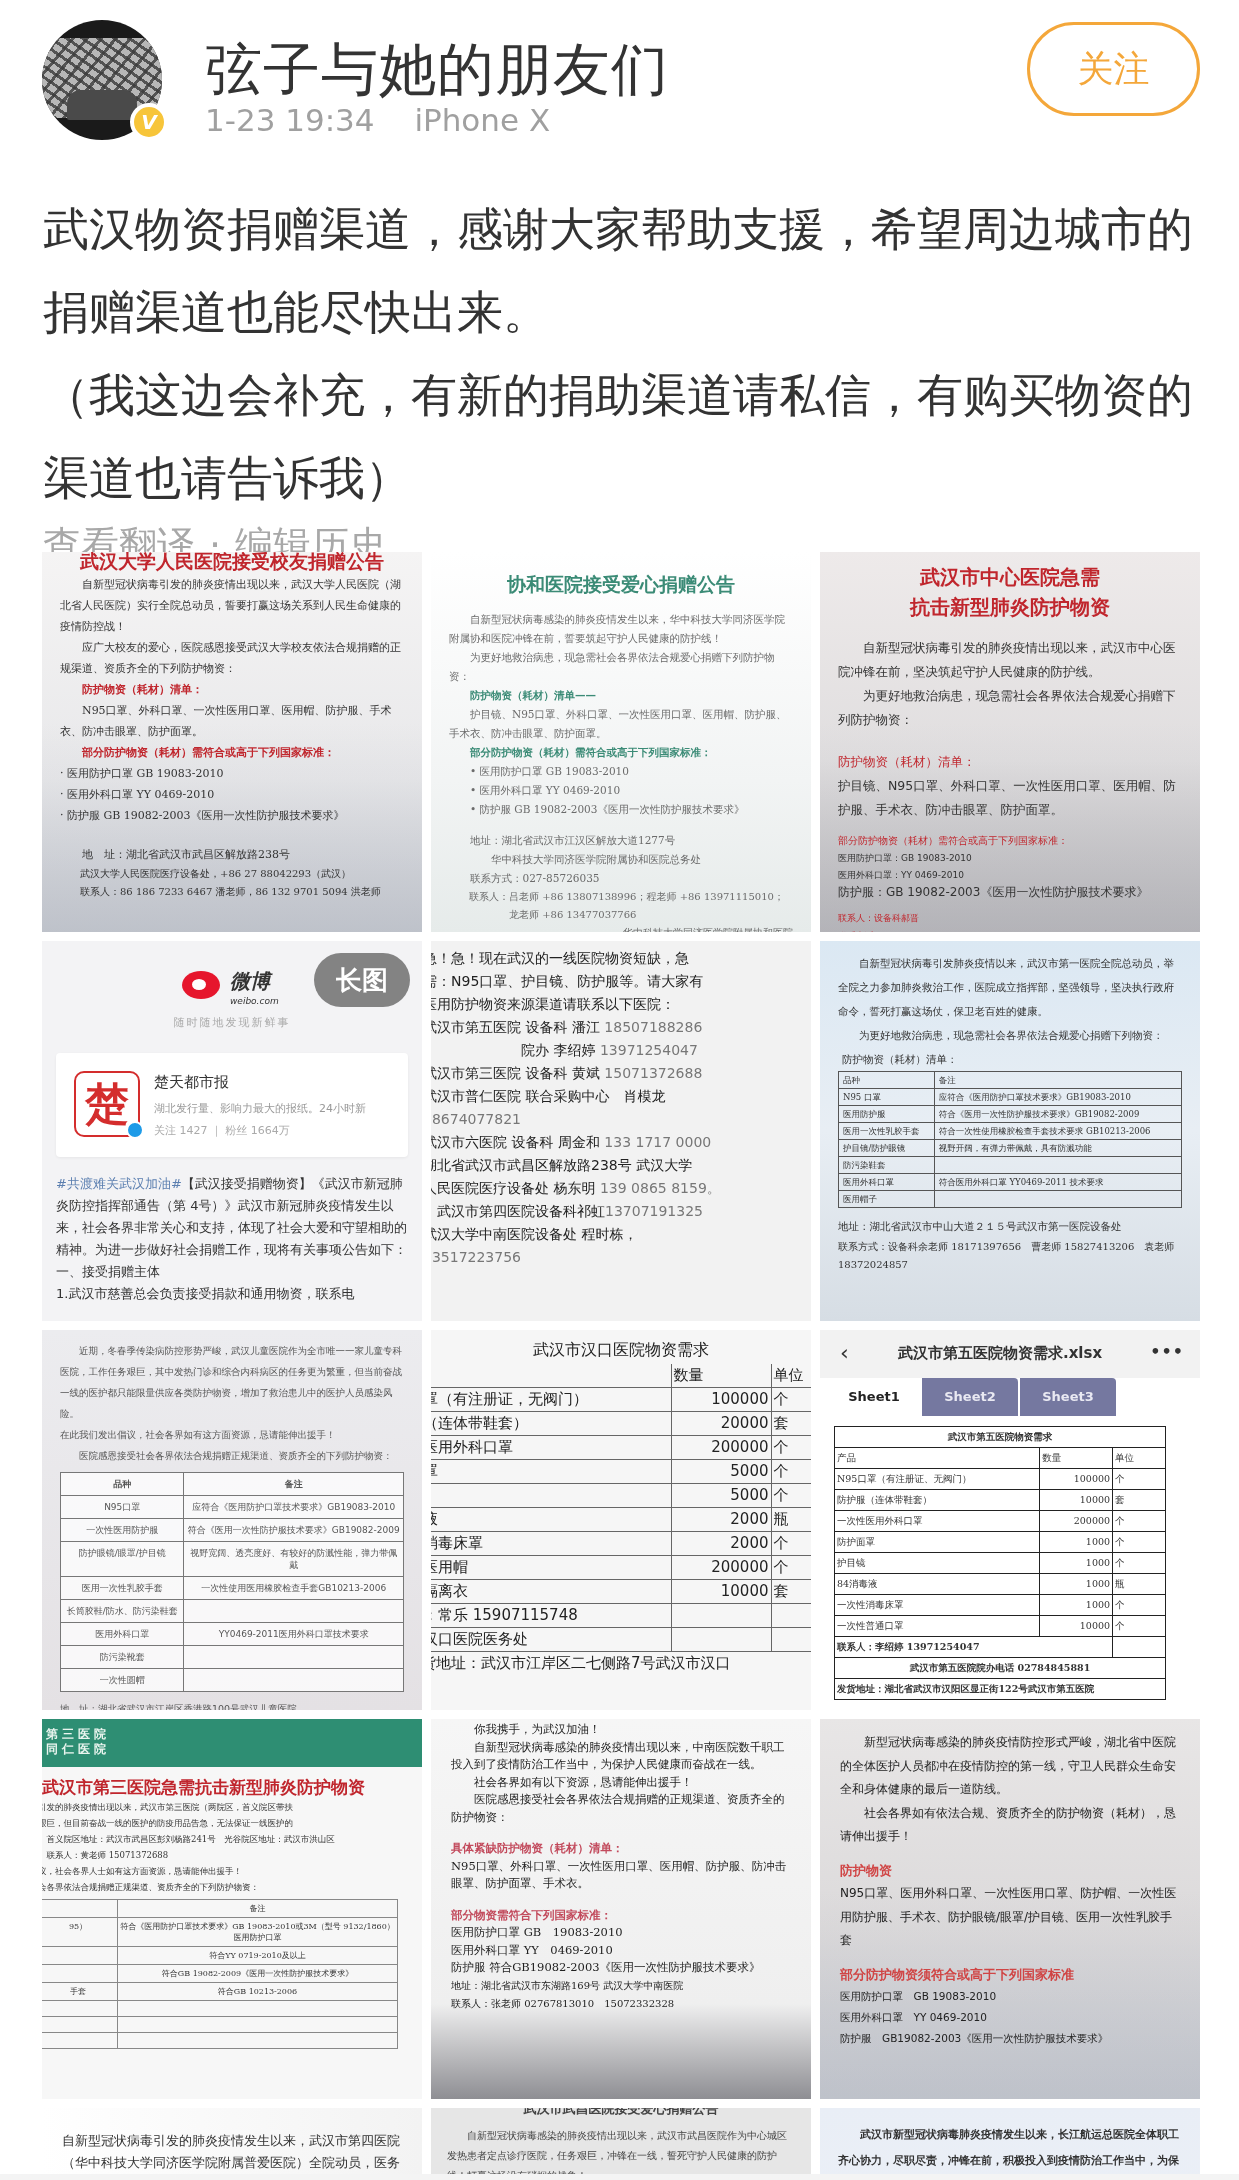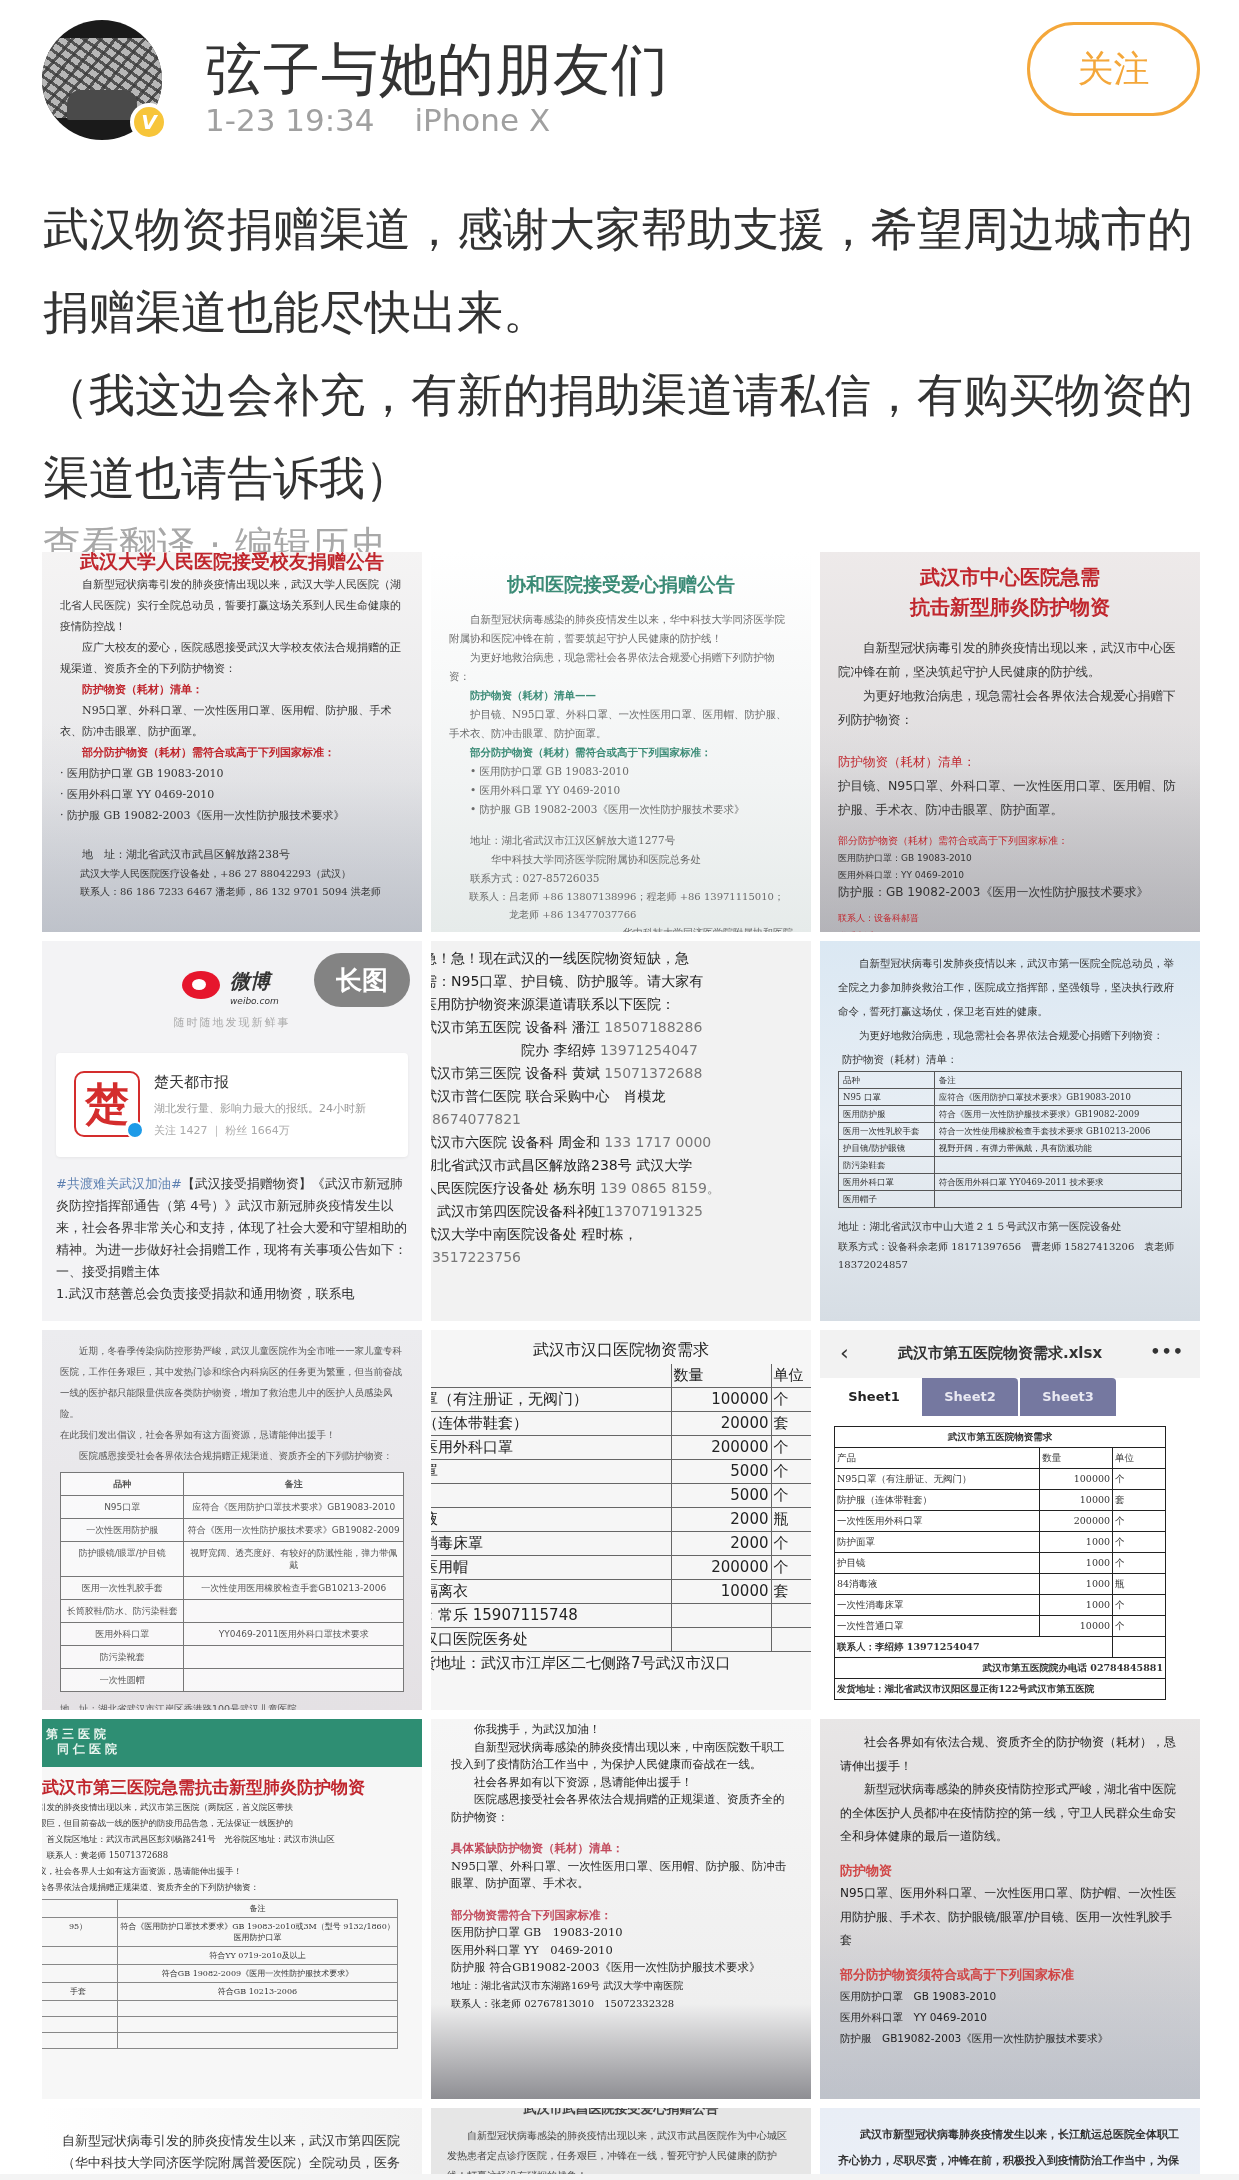--- a/index.html
+++ b/index.html
@@ -492,33 +492,33 @@
       <tr>
             <td>一次性普通口罩</td>
             <td class="num">10000</td>
             <td>个</td>
           </tr>
       <tr>
             <td colspan="2" style="font-weight:bold">联系人：李绍婷 13971254047</td>
             <td></td>
           </tr>
       <tr>
-            <td colspan="3" style="font-weight:bold;text-align:right">武汉市第五医院院办电话 02784845881</td>
+            <td colspan="3" style="font-weight:bold;text-align:center">武汉市第五医院院办电话 02784845881</td>
           </tr>
       <tr>
             <td colspan="3" style="font-weight:bold;white-space:nowrap">发货地址：湖北省武汉市汉阳区显正街122号武汉市第五医院</td>
           </tr>
     </tbody>
       </table>
   </div>
 
   <div class="tile t10">
     <div class="green-band">
       <div style="padding-left:4px;letter-spacing:4px">第三医院</div>
-      <div style="padding-left:15px;letter-spacing:4px">同仁医院</div>
+      <div style="padding-left:4px;letter-spacing:4px">同仁医院</div>
     </div>
     <div class="doc">
       <div class="title-red">武汉市第三医院急需抗击新型肺炎防护物资</div>
       <p>引发的肺炎疫情出现以来，武汉市第三医院（两院区，首义院区带扶</p>
       <p>艰巨，但目前奋战一线的医护的防疫用品告急，无法保证一线医护的</p>
       <p>　首义院区地址：武汉市武昌区彭刘杨路241号　光谷院区地址：武汉市洪山区</p>
       <p>　联系人：黄老师 15071372688</p>
       <p>议，社会各界人士如有这方面资源，恳请能伸出援手！</p>
       <p>会各界依法合规捐赠正规渠道、资质齐全的下列防护物资：</p>
       <table class="mini">
@@ -573,22 +573,22 @@
       <p>医用外科口罩 YY　0469-2010</p>
       <p>防护服 符合GB19082-2003《医用一次性防护服技术要求》</p>
       <p class="small">地址：湖北省武汉市东湖路169号 武汉大学中南医院</p>
       <p class="small">联系人：张老师 02767813010　15072332328</p>
     </div>
   </div>
 
   <div class="tile t12">
     <div class="bg-people"></div>
     <div class="doc">
+      <p class="indent">新型冠状病毒感染的肺炎疫情防控形式严峻，湖北省中医院的全体医护人员都冲在疫情防控的第一线，守卫人民群众生命安全和身体健康的最后一道防线。</p>
       <p class="indent">社会各界如有依法合规、资质齐全的防护物资（耗材），恳请伸出援手！</p>
-      <p class="indent">新型冠状病毒感染的肺炎疫情防控形式严峻，湖北省中医院的全体医护人员都冲在疫情防控的第一线，守卫人民群众生命安全和身体健康的最后一道防线。</p>
       <p class="redbig" style="margin-top:10px">防护物资</p>
       <p>N95口罩、医用外科口罩、一次性医用口罩、防护帽、一次性医用防护服、手术衣、防护眼镜/眼罩/护目镜、医用一次性乳胶手套</p>
       <p class="redbig" style="margin-top:10px">部分防护物资须符合或高于下列国家标准</p>
       <p class="sm">医用防护口罩　GB 19083-2010</p>
       <p class="sm">医用外科口罩　YY 0469-2010</p>
       <p class="sm">防护服　GB19082-2003《医用一次性防护服技术要求》</p>
     </div>
   </div>
 
   <div class="tile t13">

